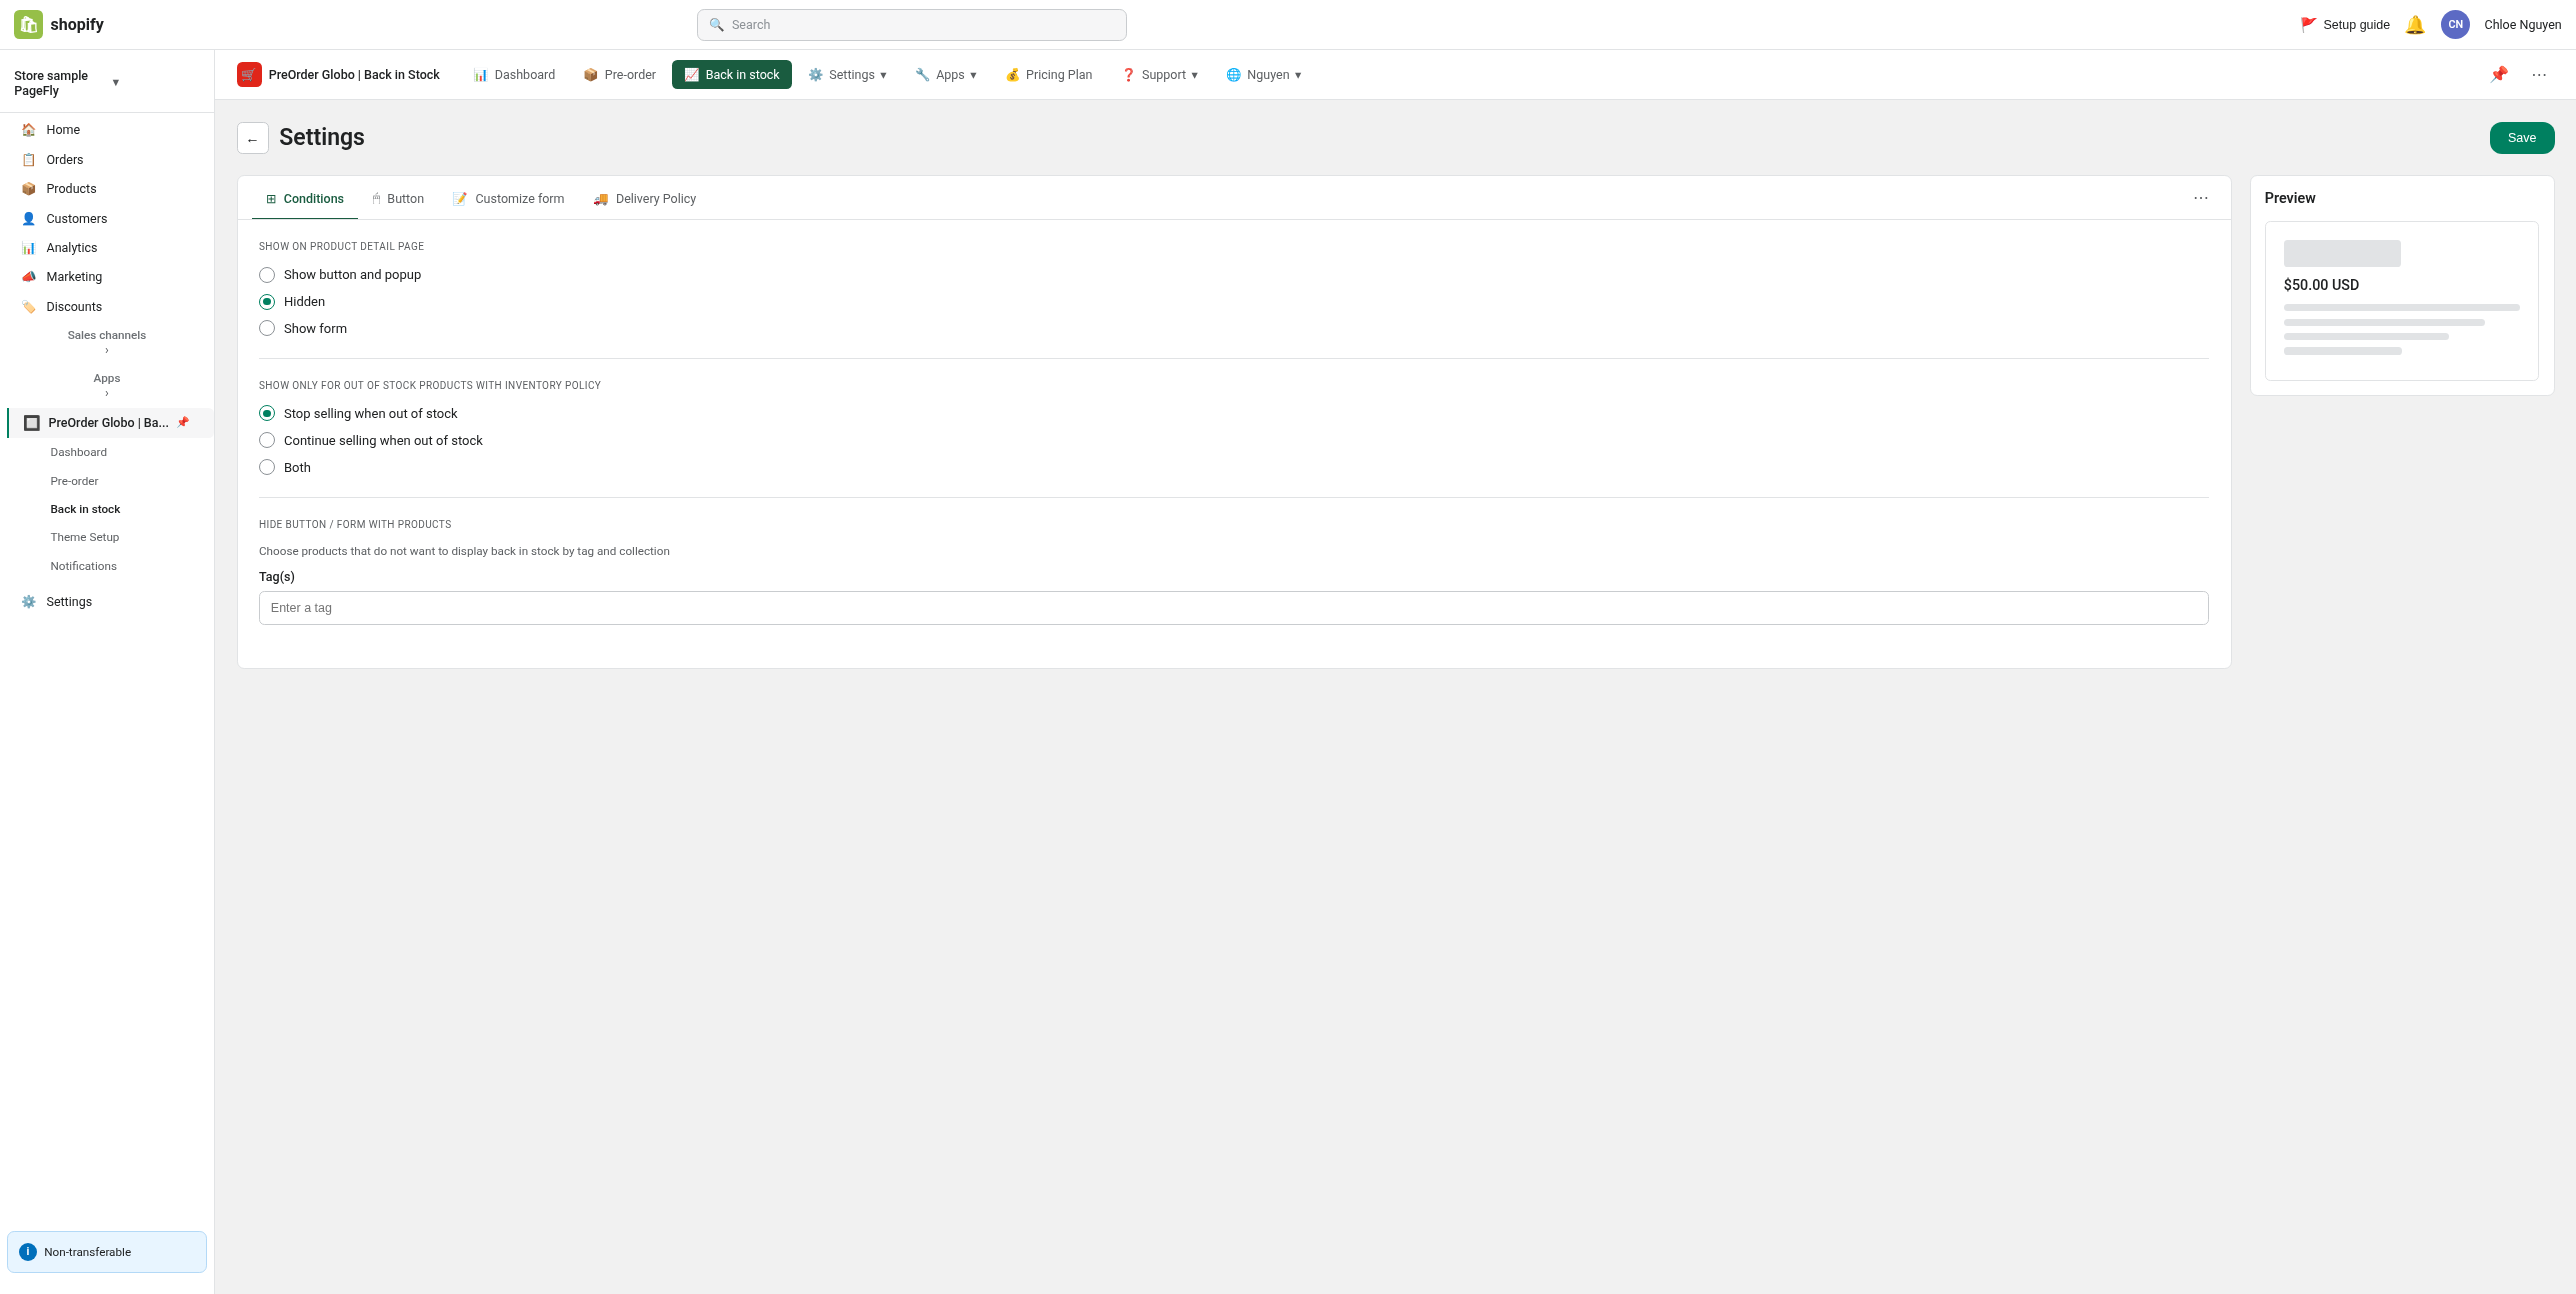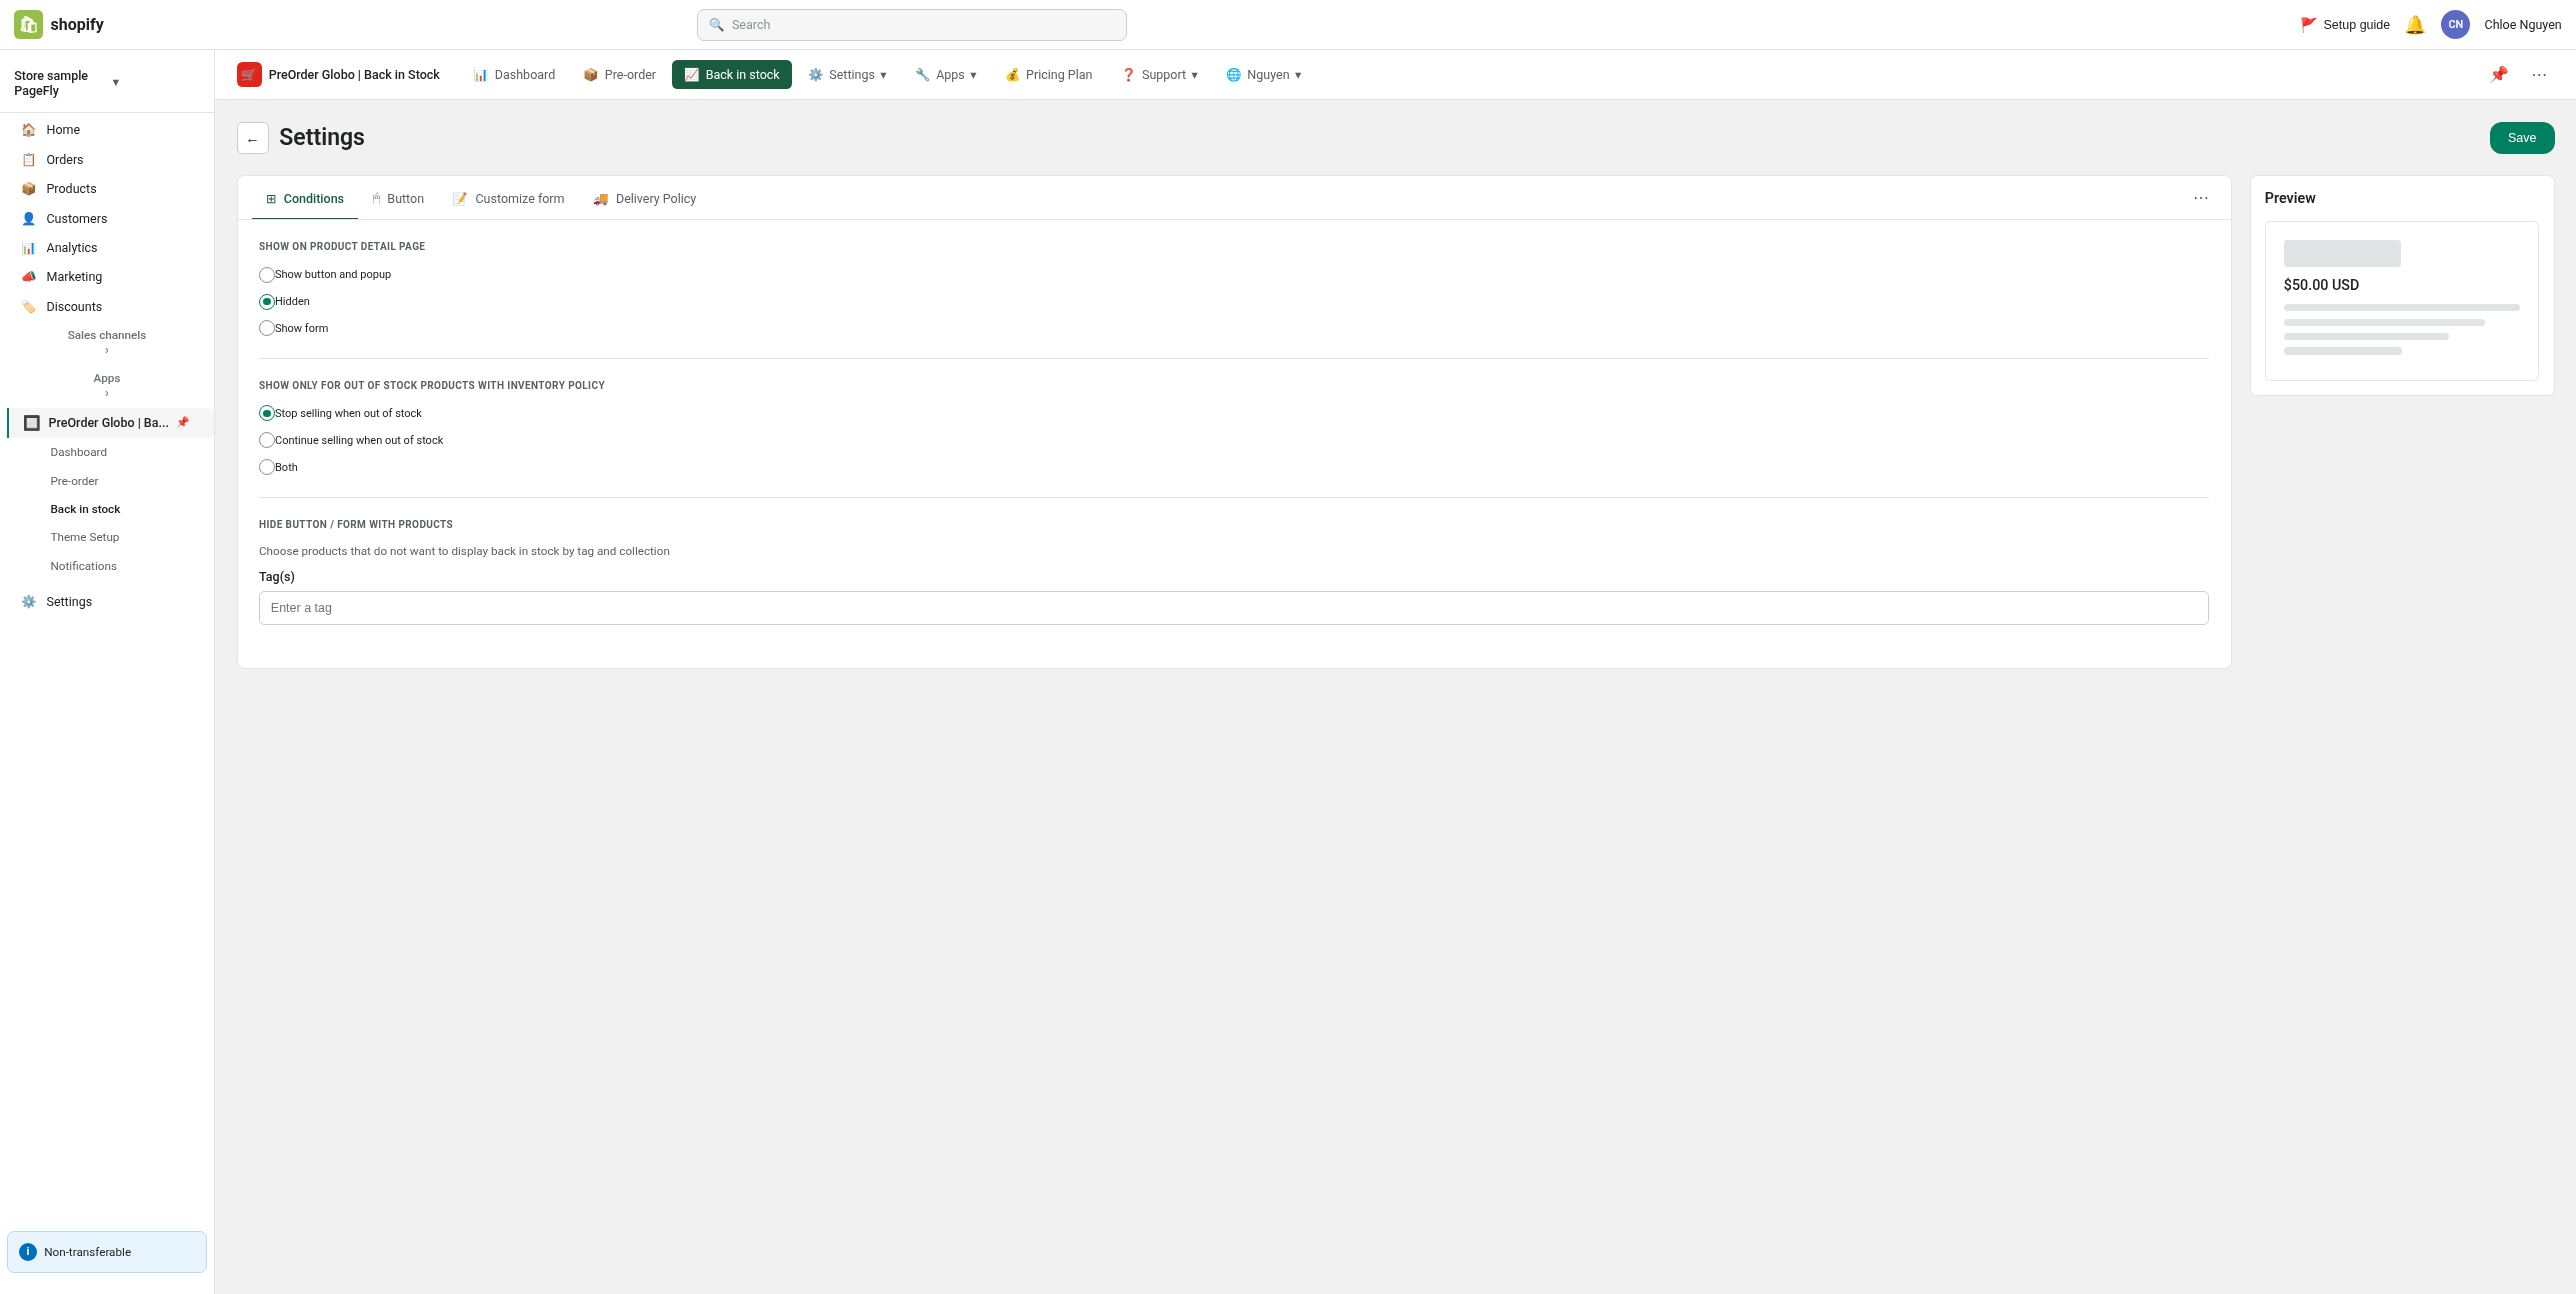--- a/index.html
+++ b/index.html
@@ -237,30 +237,30 @@
     .tab-item.active {
       color: #1a5c40;
       border-bottom-color: #1a5c40;
       font-weight: 500;
     }
     .tab-more { margin-left: auto; color: #5c5f62; cursor: pointer; font-size: 16px; padding: 7.2px; }
 
     
     .settings-body { padding: 21.5px; }
     .section-title {
-      font-size: 10px; font-weight: 700;
+      font-size: 10px; font-weight: 400;
       color: #5c5f62;
       letter-spacing: 0.4px;
       text-transform: uppercase;
       margin-bottom: 14.3px;
     }
     .radio-group { display: flex; flex-direction: column; gap: 10.8px; margin-bottom: 7.2px; }
     .radio-item {
-      display: flex; align-items: center; gap: 0;
-      font-size: 11px; color: #202223; cursor: pointer;
+      display: flex; align-items: center; gap: 9px;
+      font-size: 13px; color: #202223; cursor: pointer;
     }
     .radio-circle {
       width: 16px; height: 16px;
       border-radius: 50%;
       border: 1.8px solid #8c9196;
       display: flex; align-items: center; justify-content: center;
       flex-shrink: 0;
     }
     .radio-circle.checked {
       border-color: #008060;

